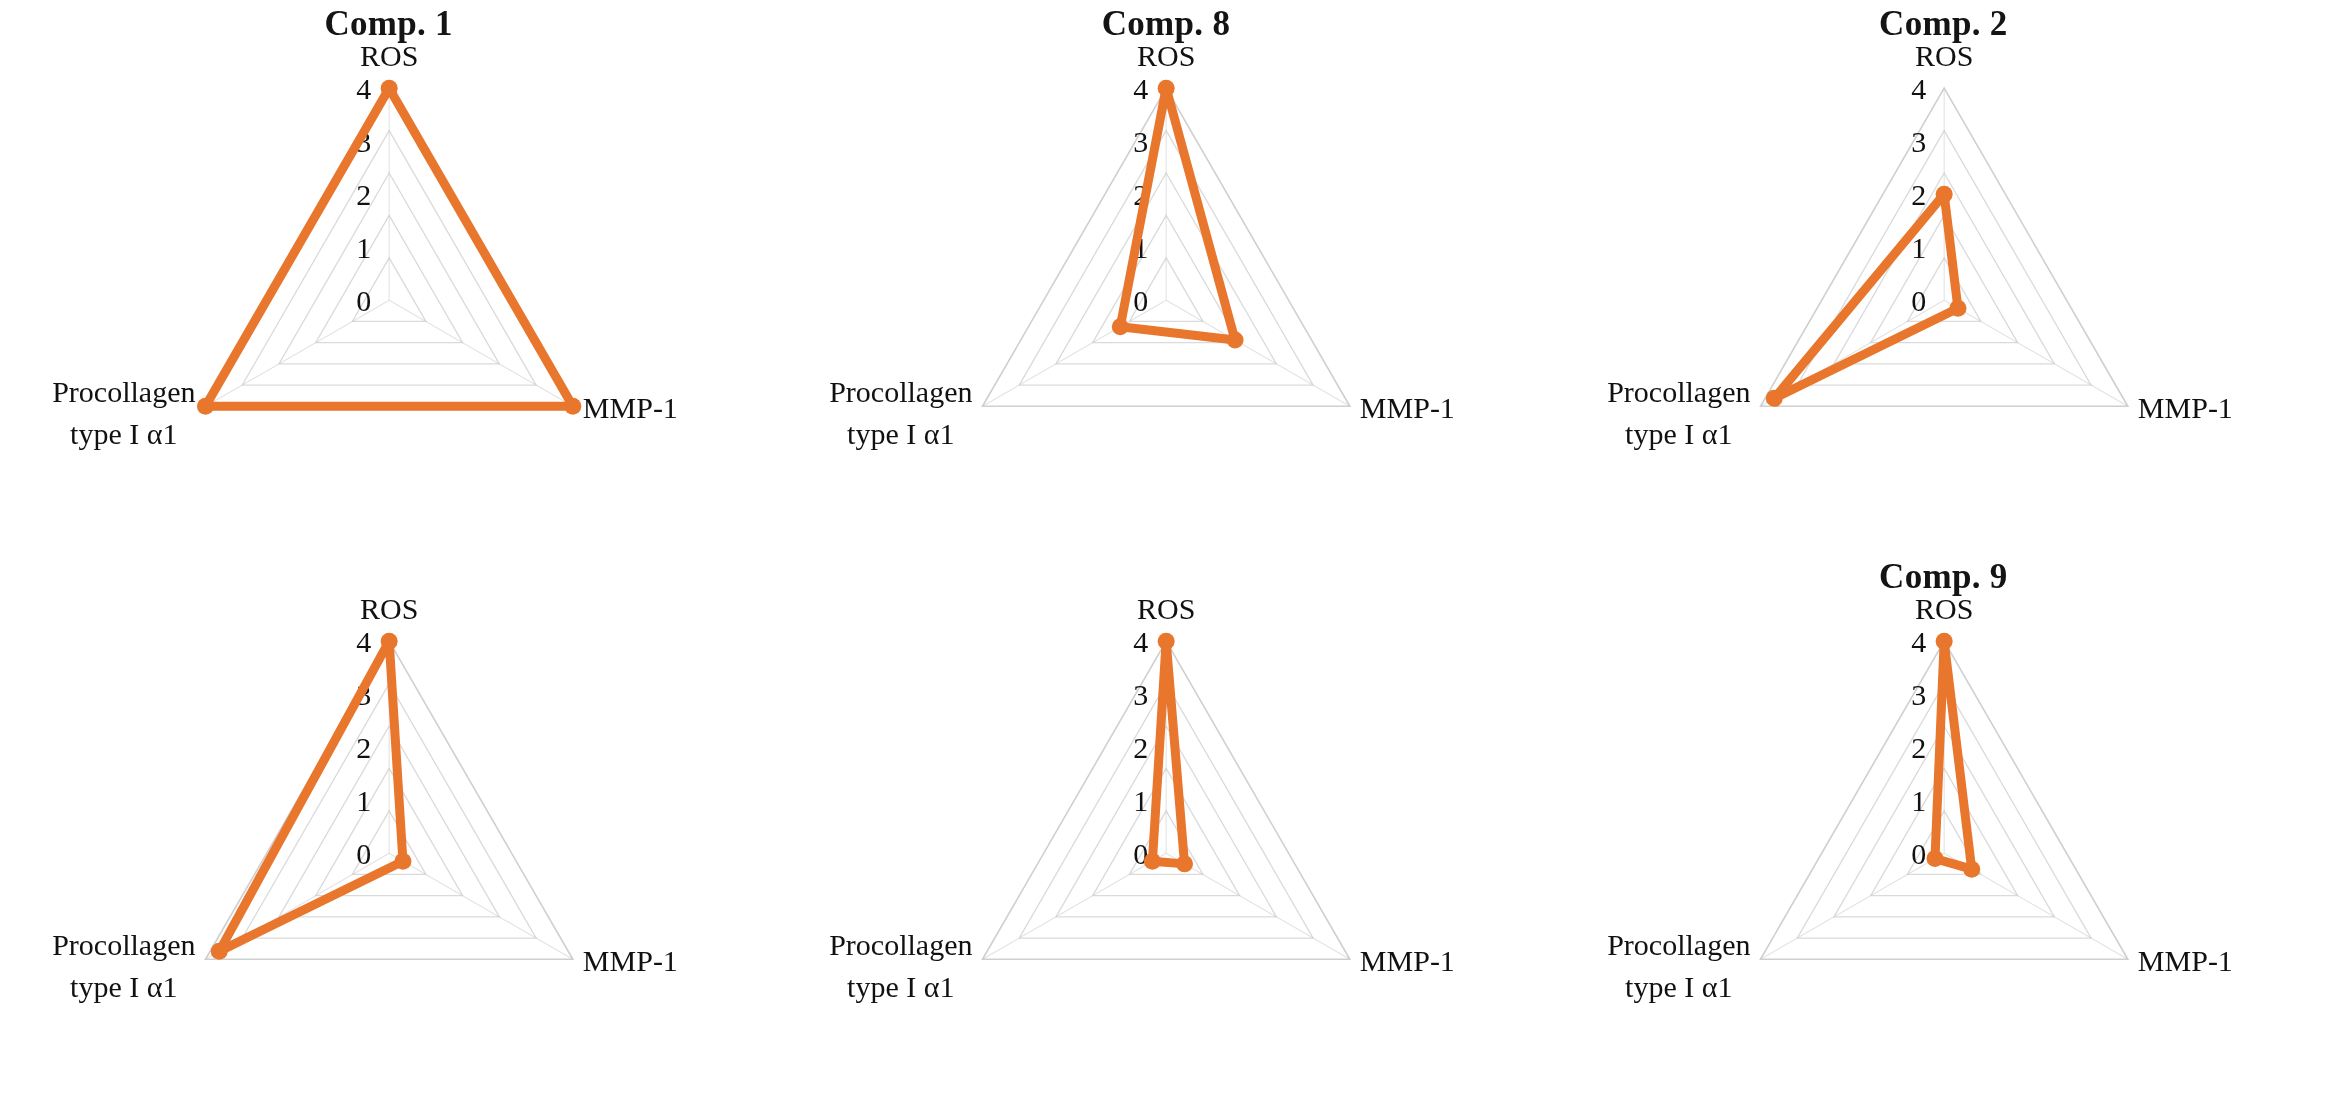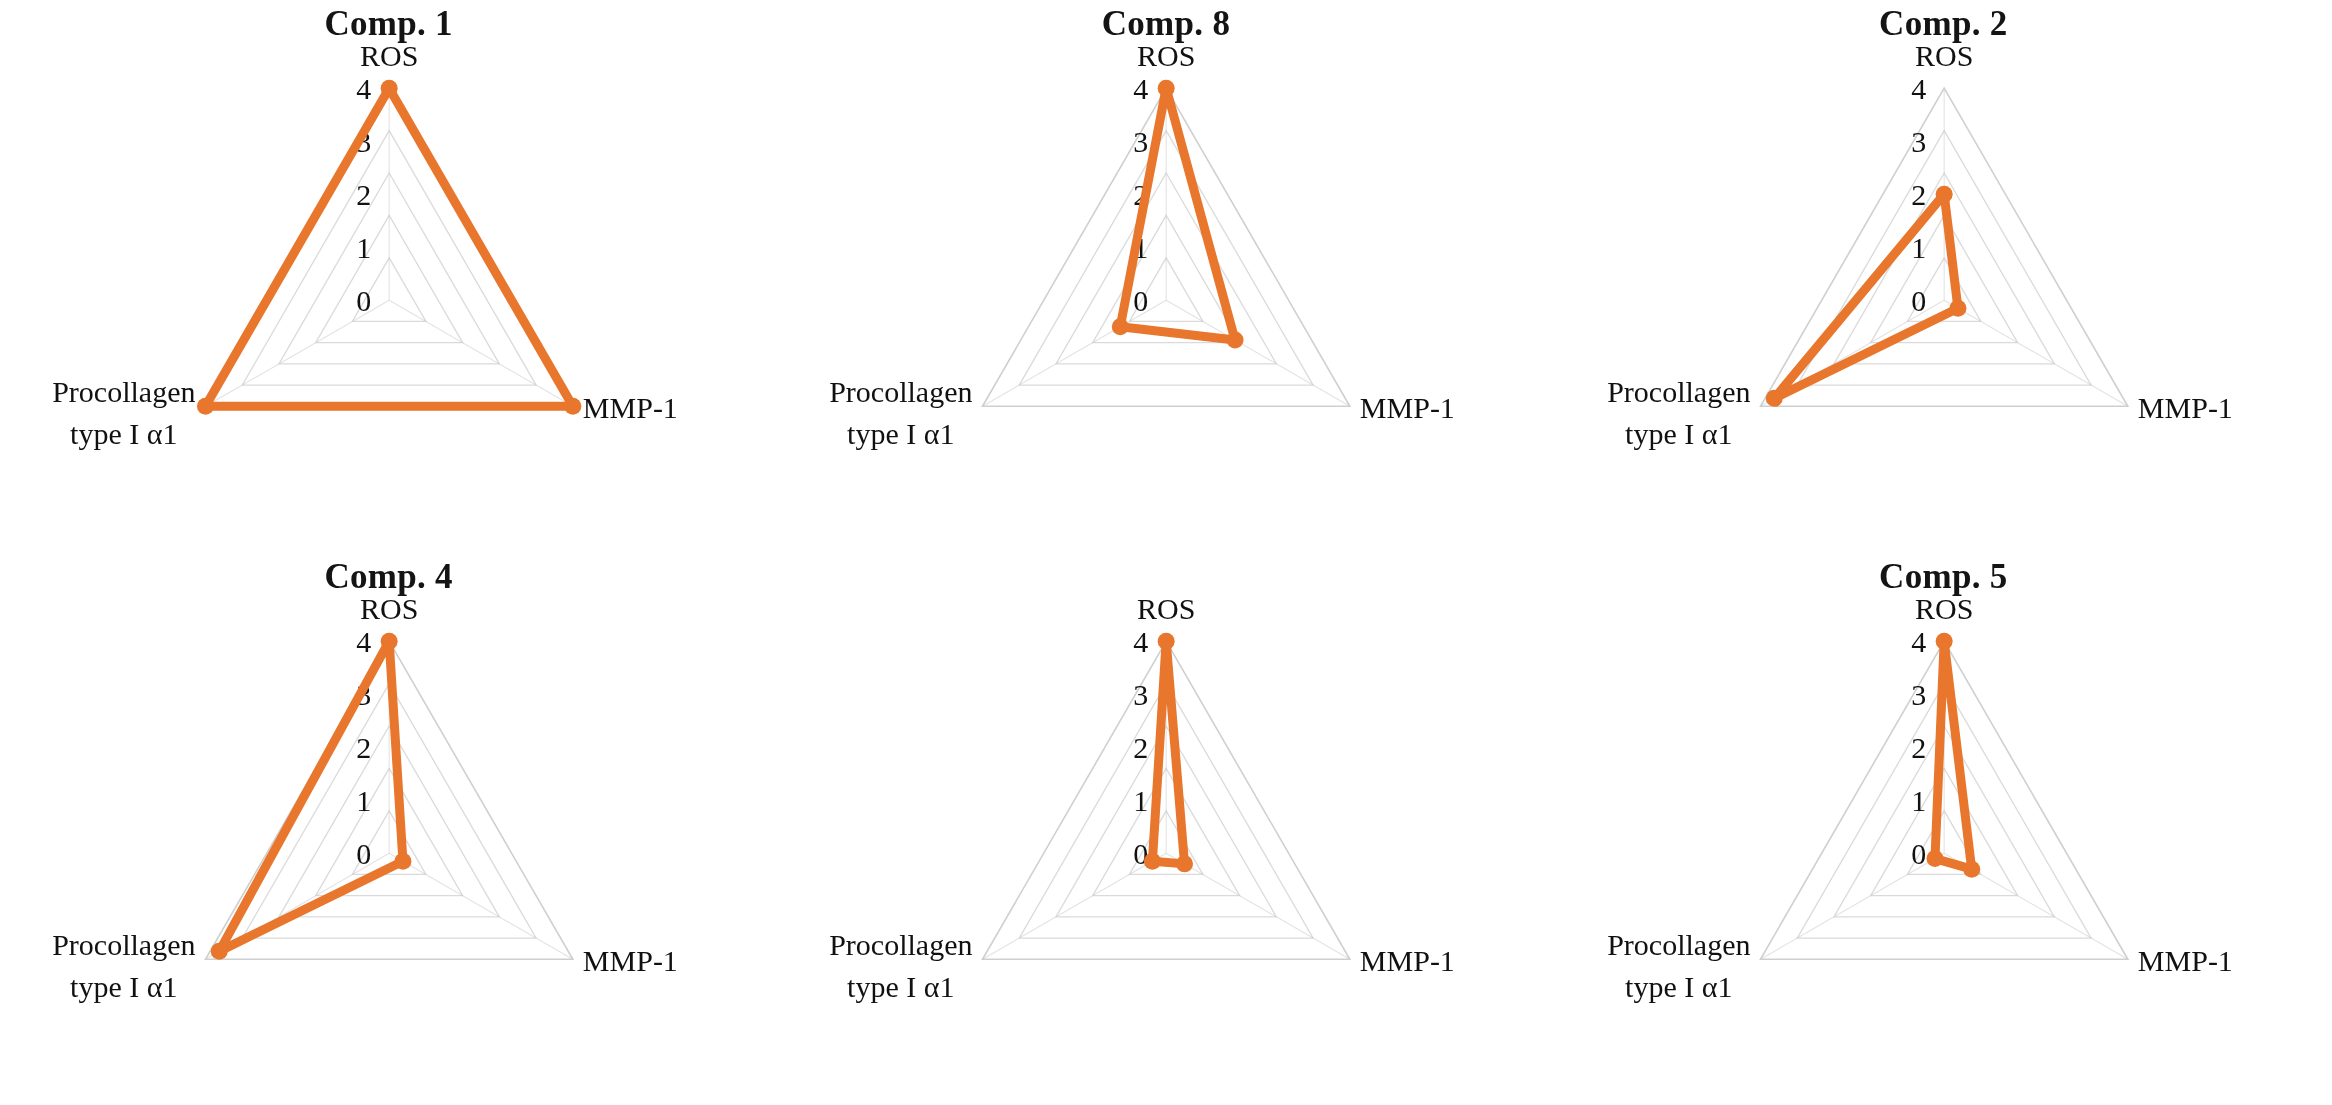--- a/index.html
+++ b/index.html
@@ -128,21 +128,20 @@
         </g>
         <g>
           <polygon points="389.00,194.00 402.77,307.95 219.17,398.05" fill="none" stroke="#E8762C" stroke-width="9" stroke-linejoin="round" stroke-linecap="round"></polygon>
           <circle cx="389.00" cy="194.00" r="8.5" fill="#E8762C"></circle>
           <circle cx="402.77" cy="307.95" r="8.5" fill="#E8762C"></circle>
           <circle cx="219.17" cy="398.05" r="8.5" fill="#E8762C"></circle>
         </g>
       </svg>
     </div>
   <div class="panel">
-    <div class="panel-title">Comp. 4</div>
   <svg viewBox="0 0 777 552" preserveAspectRatio="xMidYMid meet">
         <g>
           <polygon points="389.00,257.60 425.72,321.20 352.28,321.20" fill="none" stroke="#CCCCCC" stroke-width="1.3" opacity="0.72"></polygon>
           <polygon points="389.00,215.20 462.44,342.40 315.56,342.40" fill="none" stroke="#CCCCCC" stroke-width="1.3" opacity="0.72"></polygon>
           <polygon points="389.00,172.80 499.16,363.60 278.84,363.60" fill="none" stroke="#CCCCCC" stroke-width="1.3" opacity="0.72"></polygon>
           <polygon points="389.00,130.40 535.88,384.80 242.12,384.80" fill="none" stroke="#CCCCCC" stroke-width="1.3" opacity="0.72"></polygon>
           <polygon points="389.00,88.00 572.60,406.00 205.40,406.00" fill="none" stroke="#CCCCCC" stroke-width="1.6" opacity="0.95"></polygon>
         </g>
         <g>
           <line x1="389" y1="300" x2="389.00" y2="88.00" stroke="#CCCCCC" stroke-width="1.1" opacity="0.55"></line>
@@ -199,21 +198,21 @@
         </g>
         <g>
           <polygon points="389.00,88.00 407.36,310.60 375.23,307.95" fill="none" stroke="#E8762C" stroke-width="9" stroke-linejoin="round" stroke-linecap="round"></polygon>
           <circle cx="389.00" cy="88.00" r="8.5" fill="#E8762C"></circle>
           <circle cx="407.36" cy="310.60" r="8.5" fill="#E8762C"></circle>
           <circle cx="375.23" cy="307.95" r="8.5" fill="#E8762C"></circle>
         </g>
       </svg>
     </div>
   <div class="panel">
-    <div class="panel-title">Comp. 5</div>
+    <div class="panel-title">Comp. 9</div>
   <svg viewBox="0 0 777 552" preserveAspectRatio="xMidYMid meet">
         <g>
           <polygon points="389.00,257.60 425.72,321.20 352.28,321.20" fill="none" stroke="#CCCCCC" stroke-width="1.3" opacity="0.72"></polygon>
           <polygon points="389.00,215.20 462.44,342.40 315.56,342.40" fill="none" stroke="#CCCCCC" stroke-width="1.3" opacity="0.72"></polygon>
           <polygon points="389.00,172.80 499.16,363.60 278.84,363.60" fill="none" stroke="#CCCCCC" stroke-width="1.3" opacity="0.72"></polygon>
           <polygon points="389.00,130.40 535.88,384.80 242.12,384.80" fill="none" stroke="#CCCCCC" stroke-width="1.3" opacity="0.72"></polygon>
           <polygon points="389.00,88.00 572.60,406.00 205.40,406.00" fill="none" stroke="#CCCCCC" stroke-width="1.6" opacity="0.95"></polygon>
         </g>
         <g>
           <line x1="389" y1="300" x2="389.00" y2="88.00" stroke="#CCCCCC" stroke-width="1.1" opacity="0.55"></line>

